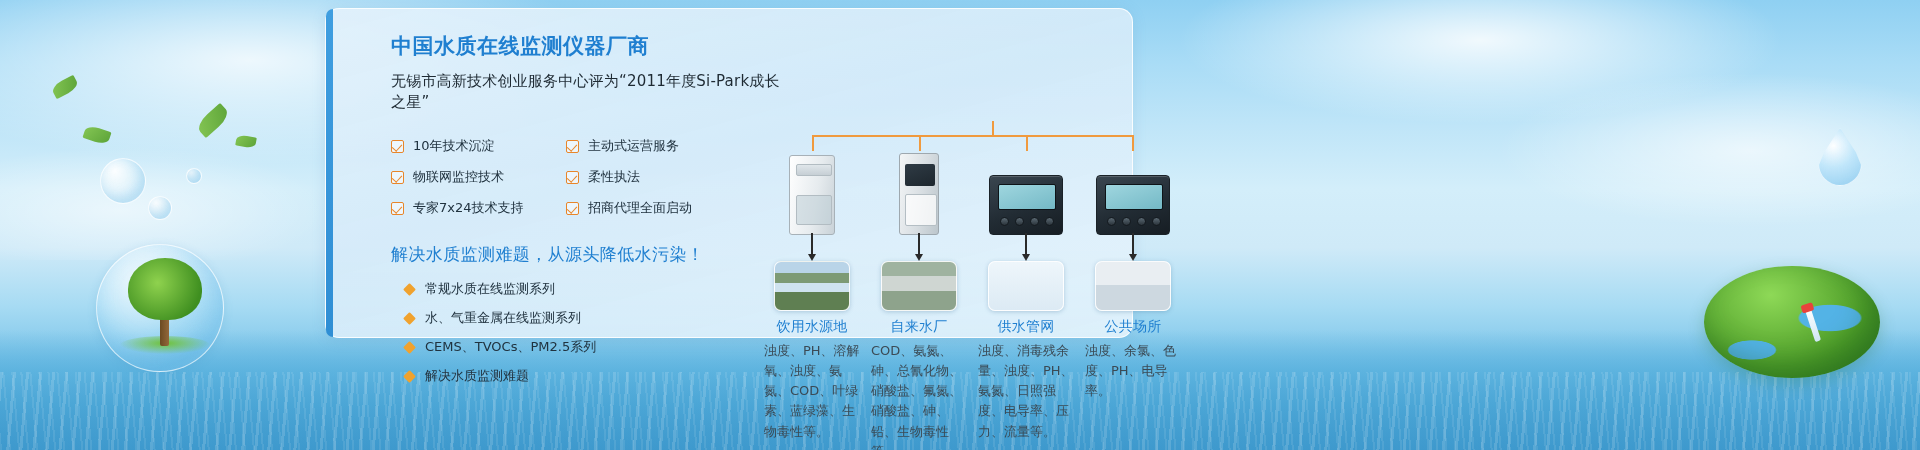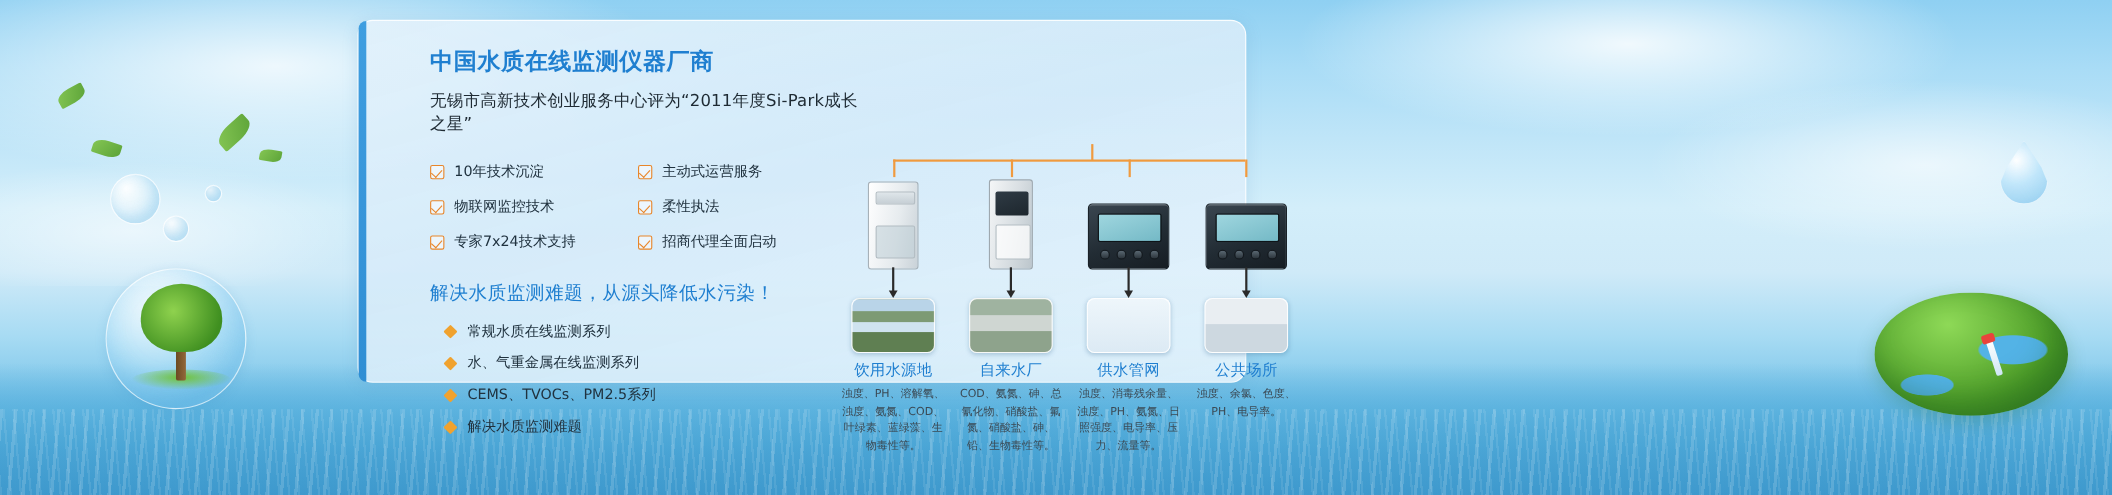--- a/index.html
+++ b/index.html
@@ -102,21 +102,21 @@
     background: linear-gradient(180deg,#ffffff,#cfe6f4);
     border-radius: 2px; transform: rotate(-18deg);
   }
   .tower:after {
     content:""; position:absolute; left:-3px; top:-5px; width:12px; height:8px;
     background:#e9433c; border-radius:2px;
   }
 
   
   .panel {
-    position: absolute; left: 325px; top: 18px; width: 808px; height: 330px;
+    position: absolute; left: 325px; top: 8px; width: 808px; height: 330px;
     background: linear-gradient(165deg, rgba(226,241,251,.92) 0%, rgba(214,235,249,.90) 45%, rgba(231,244,252,.88) 100%);
     border: 1px solid rgba(255,255,255,.85);
     border-radius: 14px;
     box-shadow: 0 2px 14px rgba(90,150,195,.18);
   }
   .panel-bar {
     position: absolute; left: 0; top: 0; width: 7px; height: 100%;
     background: linear-gradient(180deg,#3f9ee0,#2f8ed4);
     border-radius: 14px 0 0 14px;
   }
@@ -126,21 +126,21 @@
   .headline {
     font-size: 21px; font-weight: bold; color: #1f7fd0;
     letter-spacing: .5px; line-height: 1.3;
   }
   .subline {
     margin-top: 11px; font-size: 15px; color: #1e2a33; line-height: 1.4;
     letter-spacing: .2px;
   }
   .check-grid {
     margin-top: 24px; display: grid;
-    grid-template-columns: 175px auto; row-gap: 13px; column-gap: 0px; gap: 14px;
+    grid-template-columns: 175px auto; row-gap: 13px; column-gap: 0px;
   }
   .check-item { display: flex; align-items: center; font-size: 13px; color: #20323f; }
   .cbox {
     width: 13px; height: 13px; flex: none; margin-right: 9px;
     border: 1.4px solid #e8862a; border-radius: 2px; position: relative;
     background: rgba(255,255,255,.55);
   }
   .cbox:after {
     content: ""; position: absolute; left: 2px; top: 1px;
     width: 5px; height: 8px; border: solid #e8862a;
@@ -299,22 +299,22 @@
   .ph-pipe {
     background: linear-gradient(180deg,#eef6fb,#dceaf4);
   }
   .ph-tap {
     background: linear-gradient(180deg,#e9eef2 0 48%, #cdd8e0 48% 100%);
   }
   .photo-caption {
     margin-top: 7px; font-size: 14px; color: #1f7fd0; letter-spacing: .2px;
   }
   .photo-desc {
-    margin-top: 5px; font-size: 10px; color: #3b4a55; line-height: 1.55;
-    text-align: center; padding: 0 2px;
+    margin-top: 5px; font-size: 13px; color: #3b4a55; line-height: 1.55;
+    text-align: left; padding: 0 2px;
   }
 </style>
 </head>
 <body>
 
 <div class="sky-glow"></div>
 <div class="sea"></div>
 <div class="sea-shimmer"></div>
 
 <div class="leaf deco" style="left:52px;  top:80px;  transform:rotate(-28deg);"></div>

